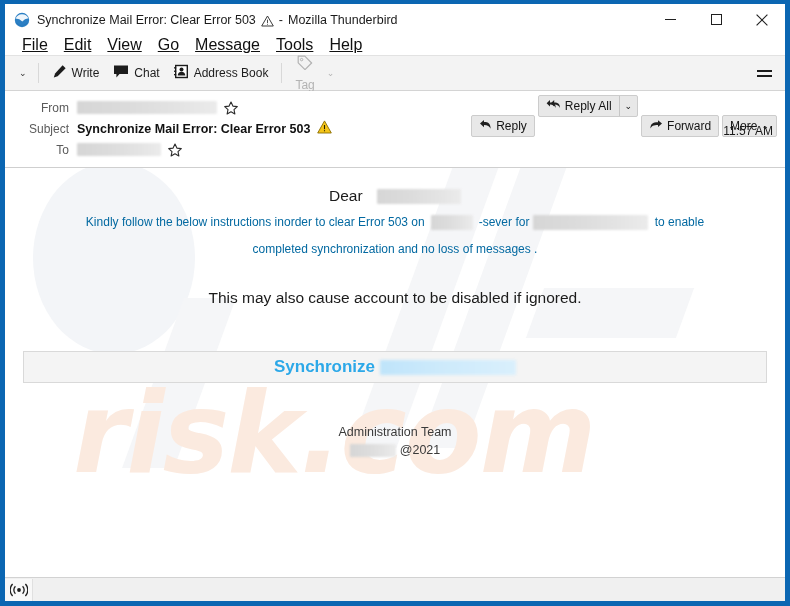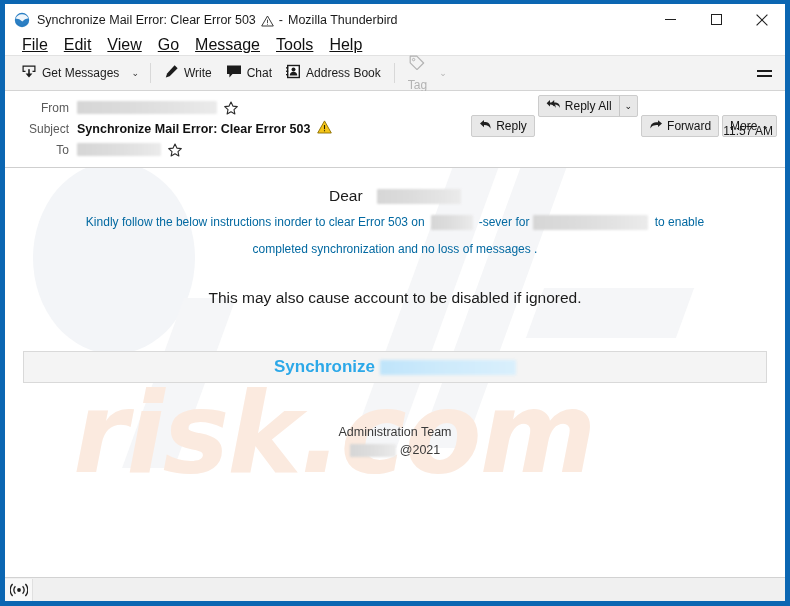--- a/index.html
+++ b/index.html
@@ -381,30 +381,20 @@
       <div class="menu-item"><u>File</u></div>
       <div class="menu-item"><u>Edit</u></div>
       <div class="menu-item"><u>View</u></div>
       <div class="menu-item"><u>Go</u></div>
       <div class="menu-item"><u>Message</u></div>
       <div class="menu-item"><u>Tools</u></div>
       <div class="menu-item"><u>Help</u></div>
     </div>
 
     <div class="toolbar">
-      <div class="tbar-btn">
-        <span>
-          <svg width="16" height="16" viewBox="0 0 16 16">
-            <path d="M1.5 1.5 h13 v6.5 h-3 v-1.2 h1.8 V2.7 H2.7 v4.1 h1.8 v1.2 h-3 Z" fill="#1c1c1c"></path>
-            <rect x="7.2" y="5.2" width="1.6" height="5.6" fill="#1c1c1c"></rect>
-            <path d="M4.6 9.6 L8 13.6 L11.4 9.6 Z" fill="#1c1c1c"></path>
-          </svg>
-        </span>
-        <span>Get Messages</span>
-      </div>
       <div class="tbar-caret">⌄</div>
       <div class="tbar-sep"></div>
       <div class="tbar-btn">
         <span>
           <svg width="15" height="15" viewBox="0 0 15 15">
             <path d="M10.6 1.2 L13.6 4.2 L5.6 12.2 L1.8 13.6 L3.1 9.5 Z" fill="#1c1c1c"></path>
           </svg>
         </span>
         <span>Write</span>
       </div>

